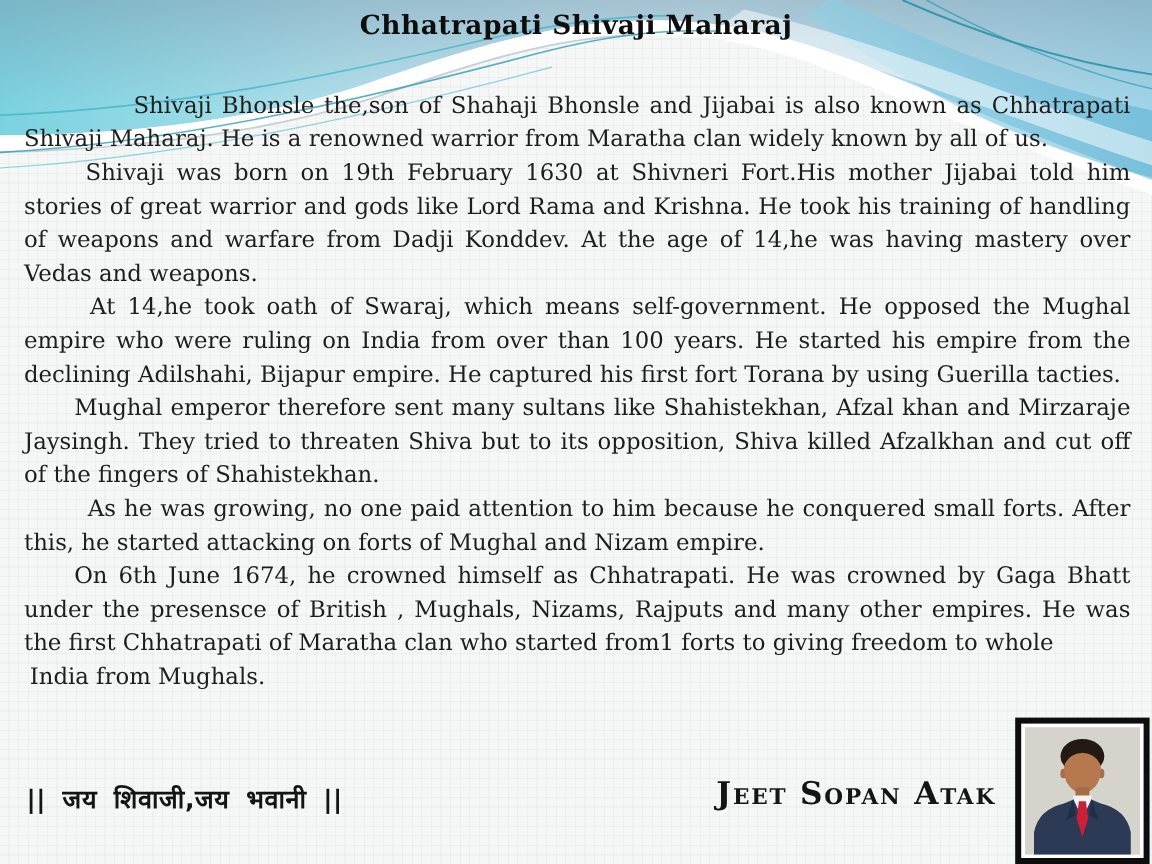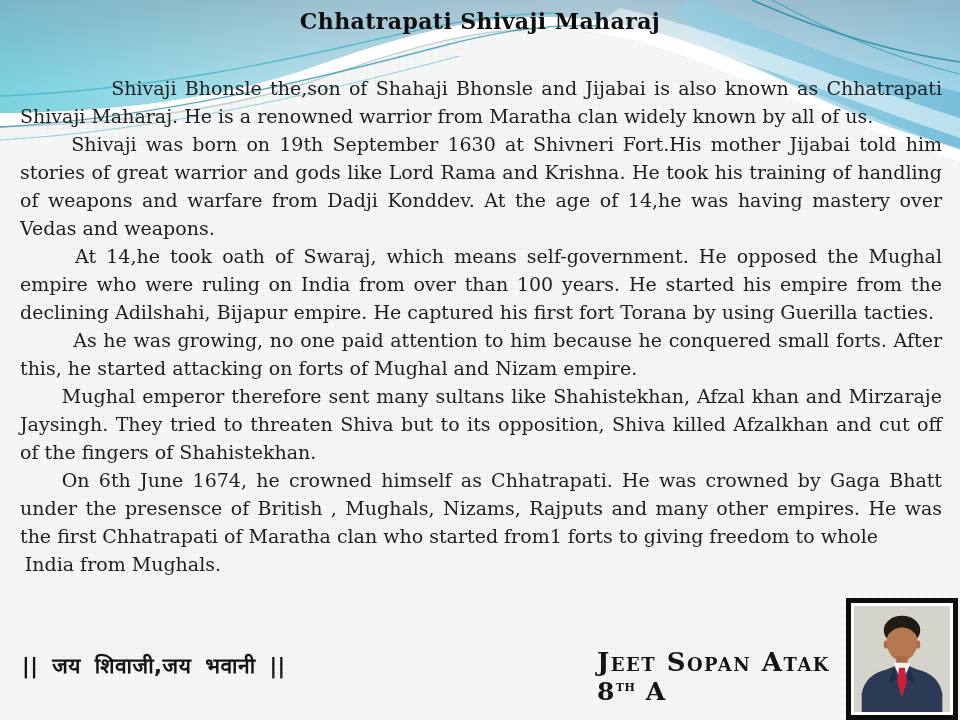--- a/index.html
+++ b/index.html
@@ -100,33 +100,32 @@
     <path d="M772,0 C835,34 900,60 960,74" stroke="#2a9db5" stroke-width="1.2" fill="none" opacity="0.7"></path>
     <path d="M0,96 C150,90 280,62 400,34 C460,20 510,13 560,13" stroke="#49b7c8" stroke-width="1.4" fill="none" opacity="0.85"></path>
     <path d="M0,127 C160,118 320,78 450,44 C505,30 550,24 600,26" stroke="#2a9db5" stroke-width="1.3" fill="none" opacity="0.8"></path>
     <path d="M0,140 C170,130 330,90 460,56" stroke="#49b7c8" stroke-width="1" fill="none" opacity="0.6"></path>
   </svg>
 
   <h1 class="title">Chhatrapati Shivaji Maharaj</h1>
 
   <div class="content" id="paras">
       <p class="para p0">Shivaji Bhonsle the,son of Shahaji Bhonsle and Jijabai is also known as Chhatrapati Shivaji Maharaj. He is a renowned warrior from Maratha clan widely known by all of us.</p>
-      <p class="para p1">Shivaji was born on 19th September 1630 at Shivneri Fort.His mother Jijabai told him stories of great warrior and gods like Lord Rama and Krishna. He took his training of handling of weapons and warfare from Dadji Konddev. At the age of 14,he was having mastery over Vedas and weapons.</p>
+      <p class="para p1">Shivaji was born on 19th February 1630 at Shivneri Fort.His mother Jijabai told him stories of great warrior and gods like Lord Rama and Krishna. He took his training of handling of weapons and warfare from Dadji Konddev. At the age of 14,he was having mastery over Vedas and weapons.</p>
       <p class="para p2">At 14,he took oath of Swaraj, which means self-government. He opposed the Mughal empire who were ruling on India from over than 100 years. He started his empire from the declining Adilshahi, Bijapur empire. He captured his first fort Torana by using Guerilla tacties.</p>
+      <p class="para p4">Mughal emperor therefore sent many sultans like Shahistekhan, Afzal khan and Mirzaraje Jaysingh. They tried to threaten Shiva but to its opposition, Shiva killed Afzalkhan and cut off of the fingers of Shahistekhan.</p>
       <p class="para p3">As he was growing, no one paid attention to him because he conquered small forts. After this, he started attacking on forts of Mughal and Nizam empire.</p>
-      <p class="para p4">Mughal emperor therefore sent many sultans like Shahistekhan, Afzal khan and Mirzaraje Jaysingh. They tried to threaten Shiva but to its opposition, Shiva killed Afzalkhan and cut off of the fingers of Shahistekhan.</p>
       <p class="para p6">On 6th June 1674, he crowned himself as Chhatrapati. He was crowned by Gaga Bhatt under the presensce of British , Mughals, Nizams, Rajputs and many other empires. He was the first Chhatrapati of Maratha clan who started from1 forts to giving freedom to whole</p>
       <p class="para p7">India from Mughals.</p>
     </div>
 
   <div class="salutation">|| जय शिवाजी,जय भवानी ||</div>
 
   <div class="author">
     <div class="author-name">Jeet Sopan Atak</div>
-    <div class="author-grade"><span>8</span><sup>th</sup> <span>A</span></div>
   </div>
 
   <div class="photo-frame">
     <svg viewBox="0 0 100 112" preserveAspectRatio="xMidYMid slice" aria-hidden="true">
       <rect width="100" height="112" fill="#d9d7d0"></rect>
       <rect width="100" height="112" fill="#c9c7c0" opacity="0.25"></rect>
       <ellipse cx="50" cy="26" rx="19" ry="15" fill="#231a14"></ellipse>
       <ellipse cx="33.5" cy="41" rx="2.6" ry="4.2" fill="#ab6c45"></ellipse>
       <ellipse cx="66.5" cy="41" rx="2.6" ry="4.2" fill="#ab6c45"></ellipse>
       <ellipse cx="50" cy="38" rx="16" ry="20" fill="#b5784f"></ellipse>

